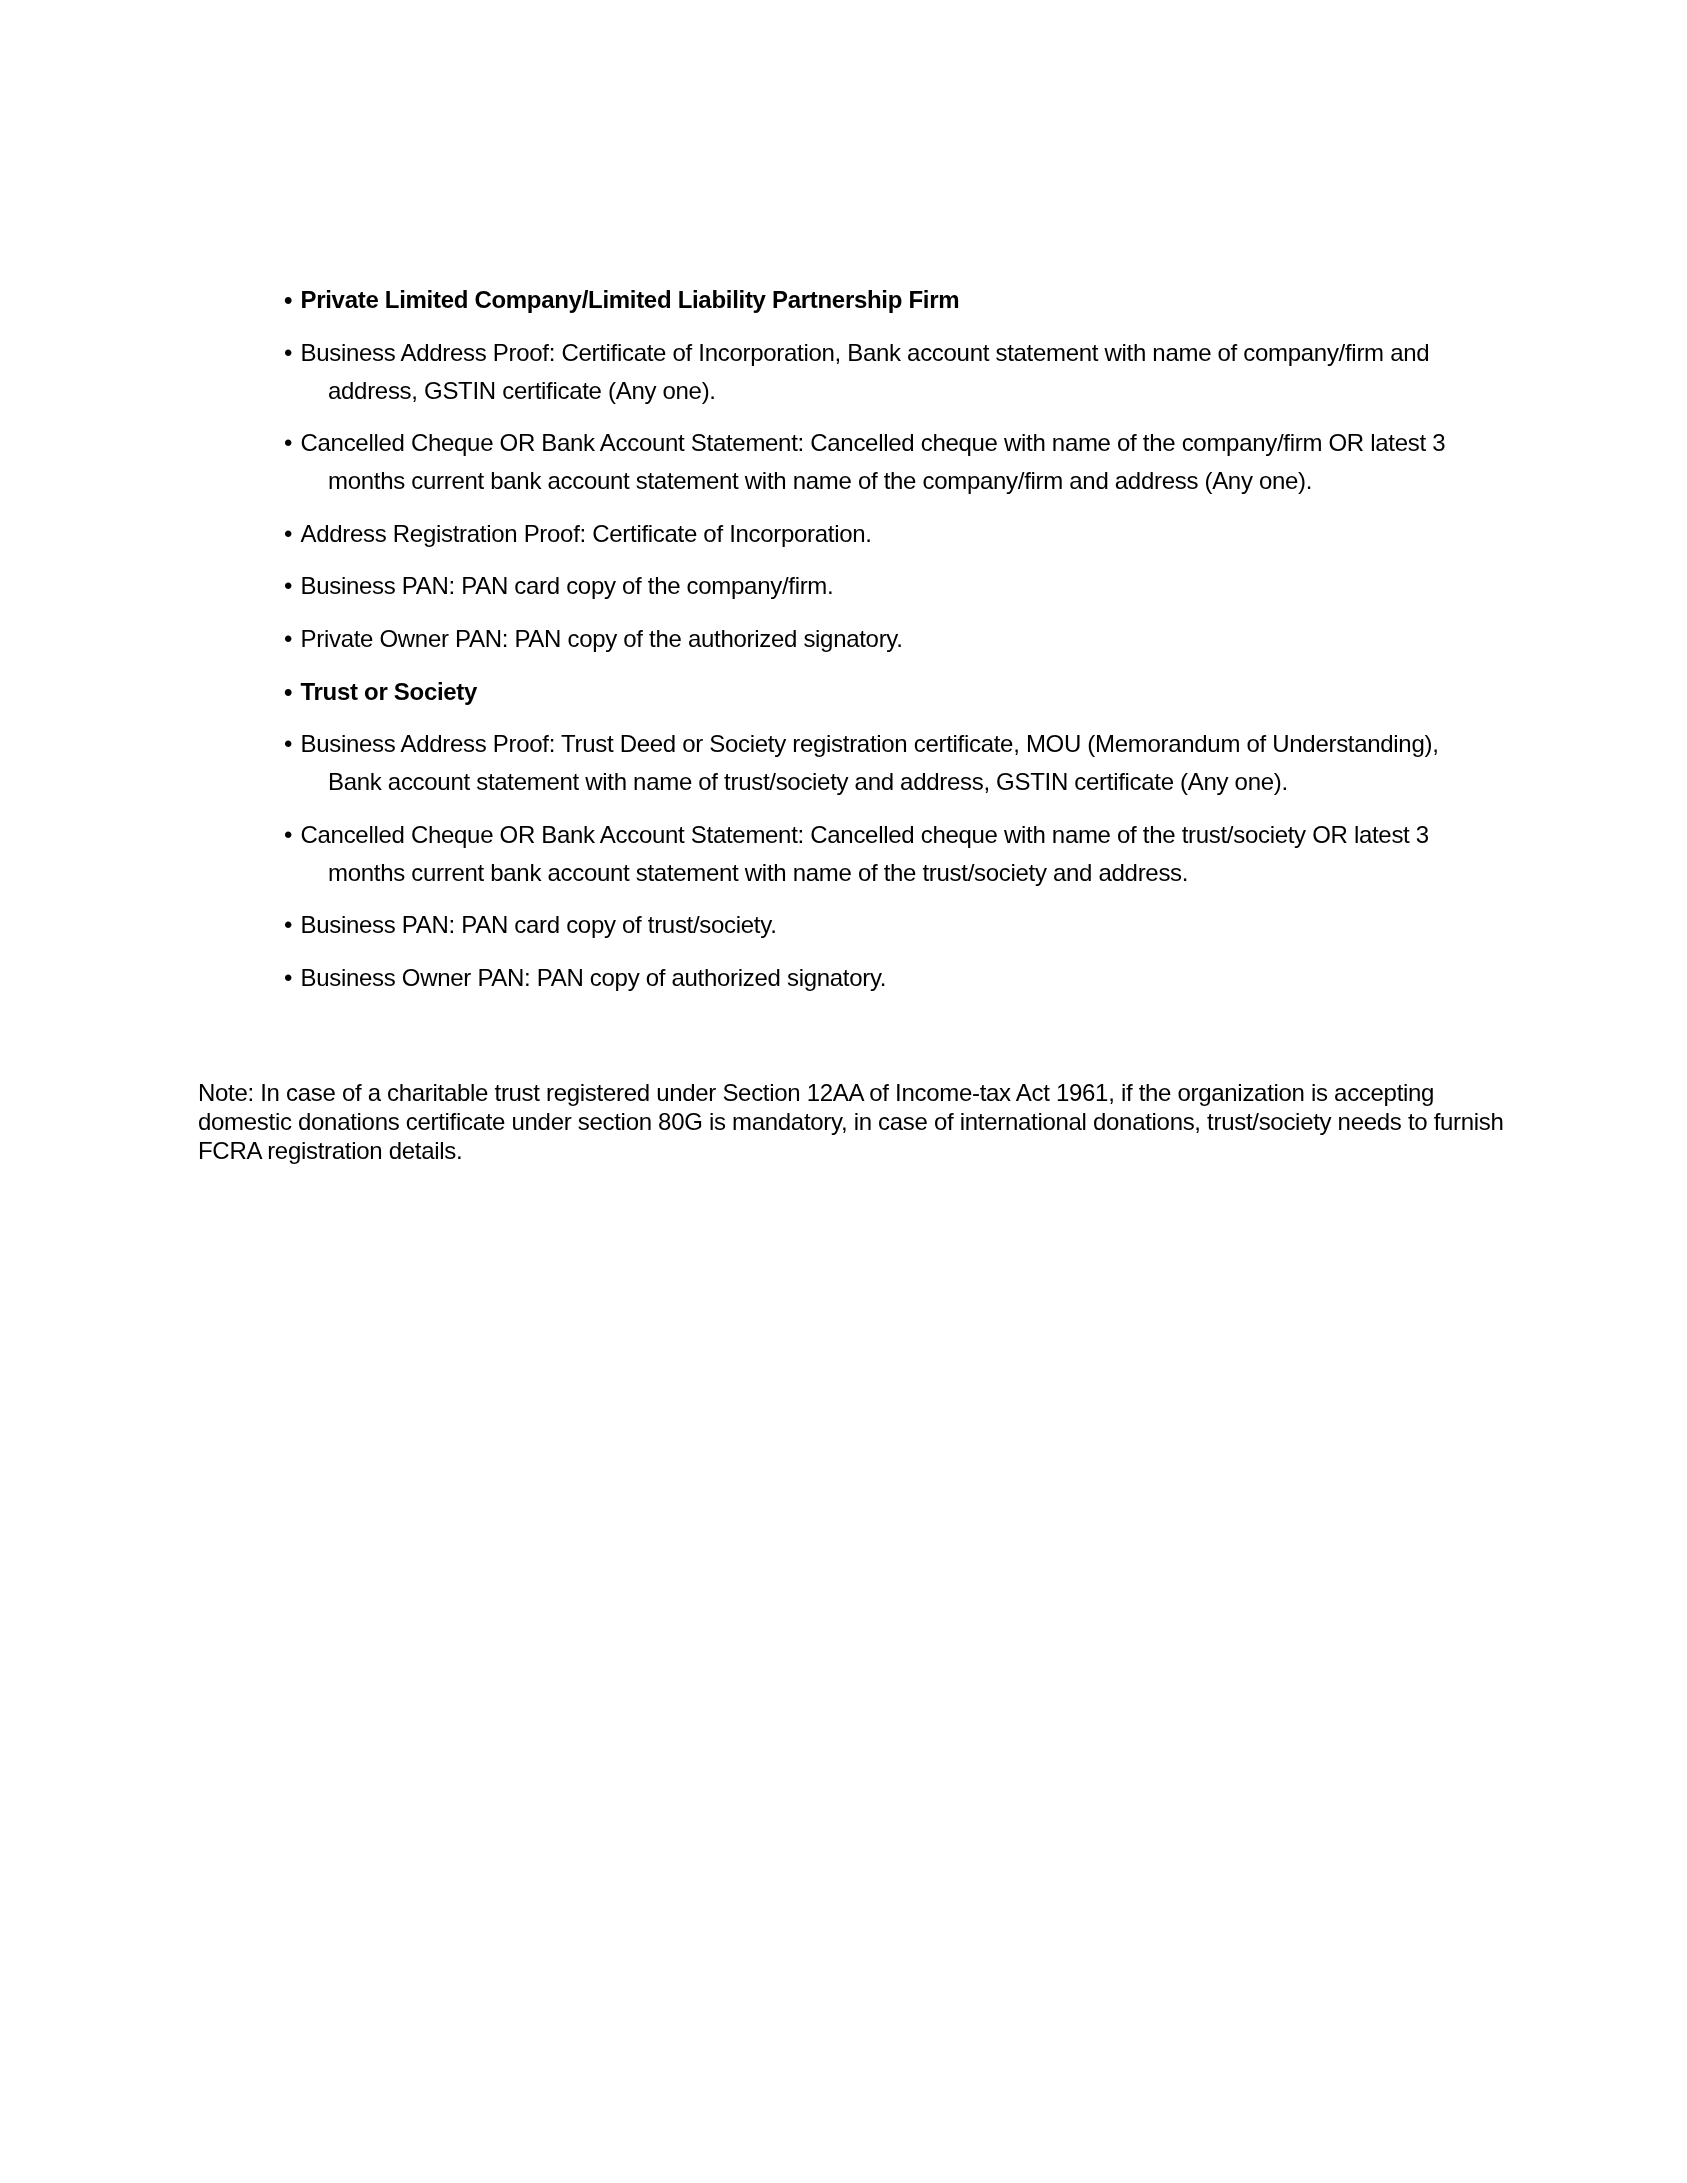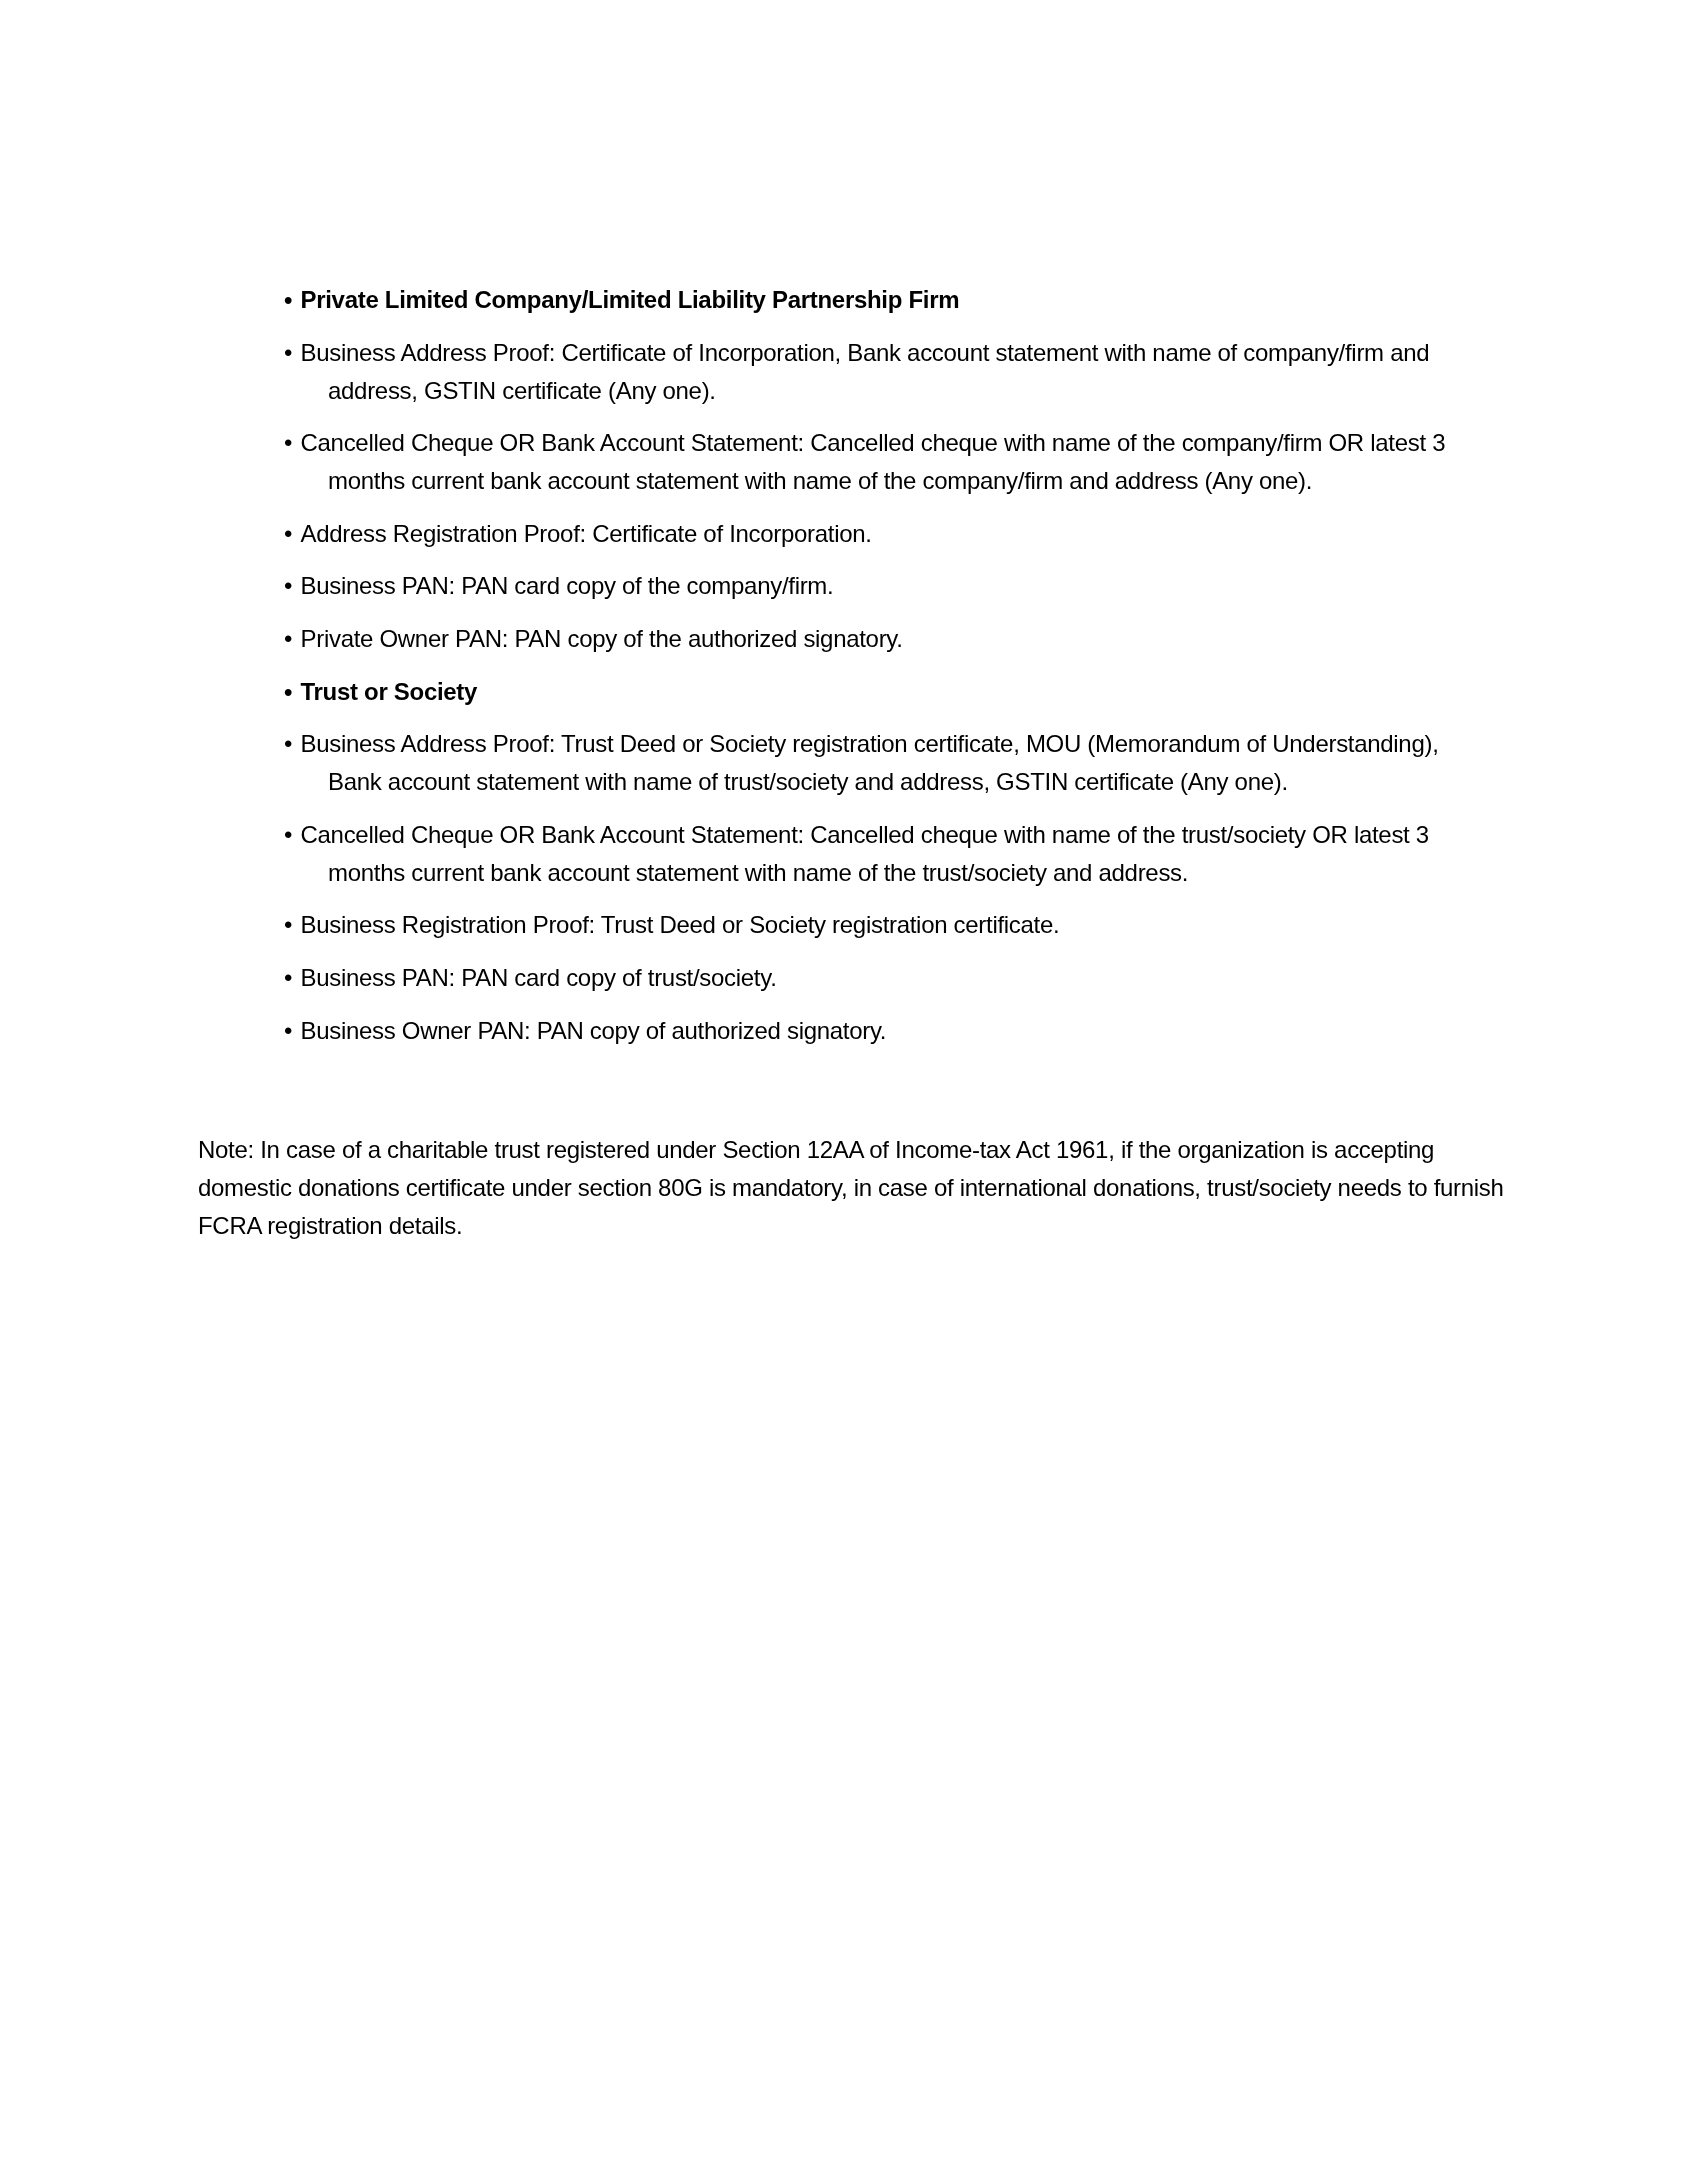--- a/index.html
+++ b/index.html
@@ -38,42 +38,41 @@
     display: inline-block;
     width: 16.5px;
     text-indent: 0;
     letter-spacing: 0;
   }
   ul.doc-list.section-2 {
   }
   .note-paragraph {
     margin-top: 81px;
     margin-right: -30px;   
-    line-height: 38px;
+    line-height: 29px;
   }
 </style>
 </head>
 <body>
 
 <div class="page">
 
   <ul class="doc-list section-1">
     <li class="bold"><span class="bullet">•</span><span>Private Limited Company/Limited Liability Partnership Firm</span></li>
     <li><span class="bullet">•</span><span>Business Address Proof: Certificate of Incorporation, Bank account statement with name of company/firm and address, GSTIN certificate (Any one).</span></li>
     <li><span class="bullet">•</span><span>Cancelled Cheque OR Bank Account Statement: Cancelled cheque with name of the company/firm OR latest 3 months current bank account statement with name of the company/firm and address (Any one).</span></li>
     <li><span class="bullet">•</span><span>Address Registration Proof: Certificate of Incorporation.</span></li>
     <li><span class="bullet">•</span><span>Business PAN: PAN card copy of the company/firm.</span></li>
     <li><span class="bullet">•</span><span>Private Owner PAN: PAN copy of the authorized signatory.</span></li>
   </ul>
 
   <ul class="doc-list section-2">
     <li class="bold"><span class="bullet">•</span><span>Trust or Society</span></li>
     <li><span class="bullet">•</span><span>Business Address Proof: Trust Deed or Society registration certificate, MOU (Memorandum of Understanding), Bank account statement with name of trust/society and address, GSTIN certificate (Any one).</span></li>
     <li><span class="bullet">•</span><span>Cancelled Cheque OR Bank Account Statement: Cancelled cheque with name of the trust/society OR latest 3 months current bank account statement with name of the trust/society and address.</span></li>
-    <li><span class="bullet">•</span><span>Business Registration Proof: Trust Deed or Society registration certificate.</span></li>
     <li><span class="bullet">•</span><span>Business PAN: PAN card copy of trust/society.</span></li>
     <li><span class="bullet">•</span><span>Business Owner PAN: PAN copy of authorized signatory.</span></li>
   </ul>
 
   <p class="note-paragraph">Note: In case of a charitable trust registered under Section 12AA of Income-tax Act 1961, if the organization is accepting domestic donations certificate under section 80G is mandatory, in case of international donations, trust/society needs to furnish FCRA registration details.</p>
 
 </div>
 
 
 </body></html>

